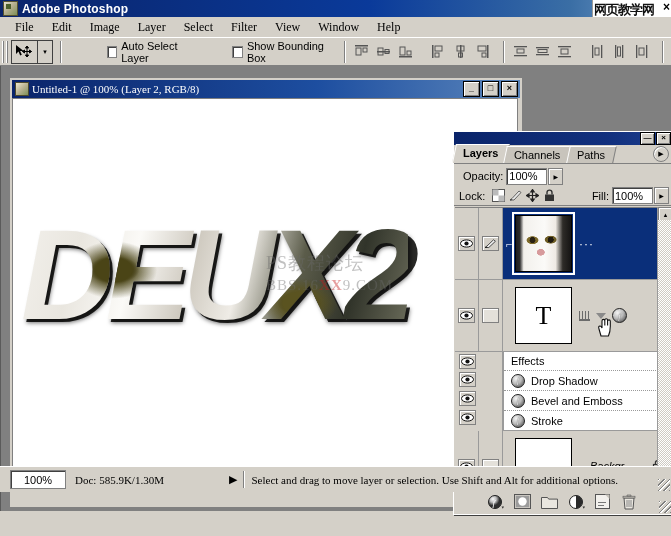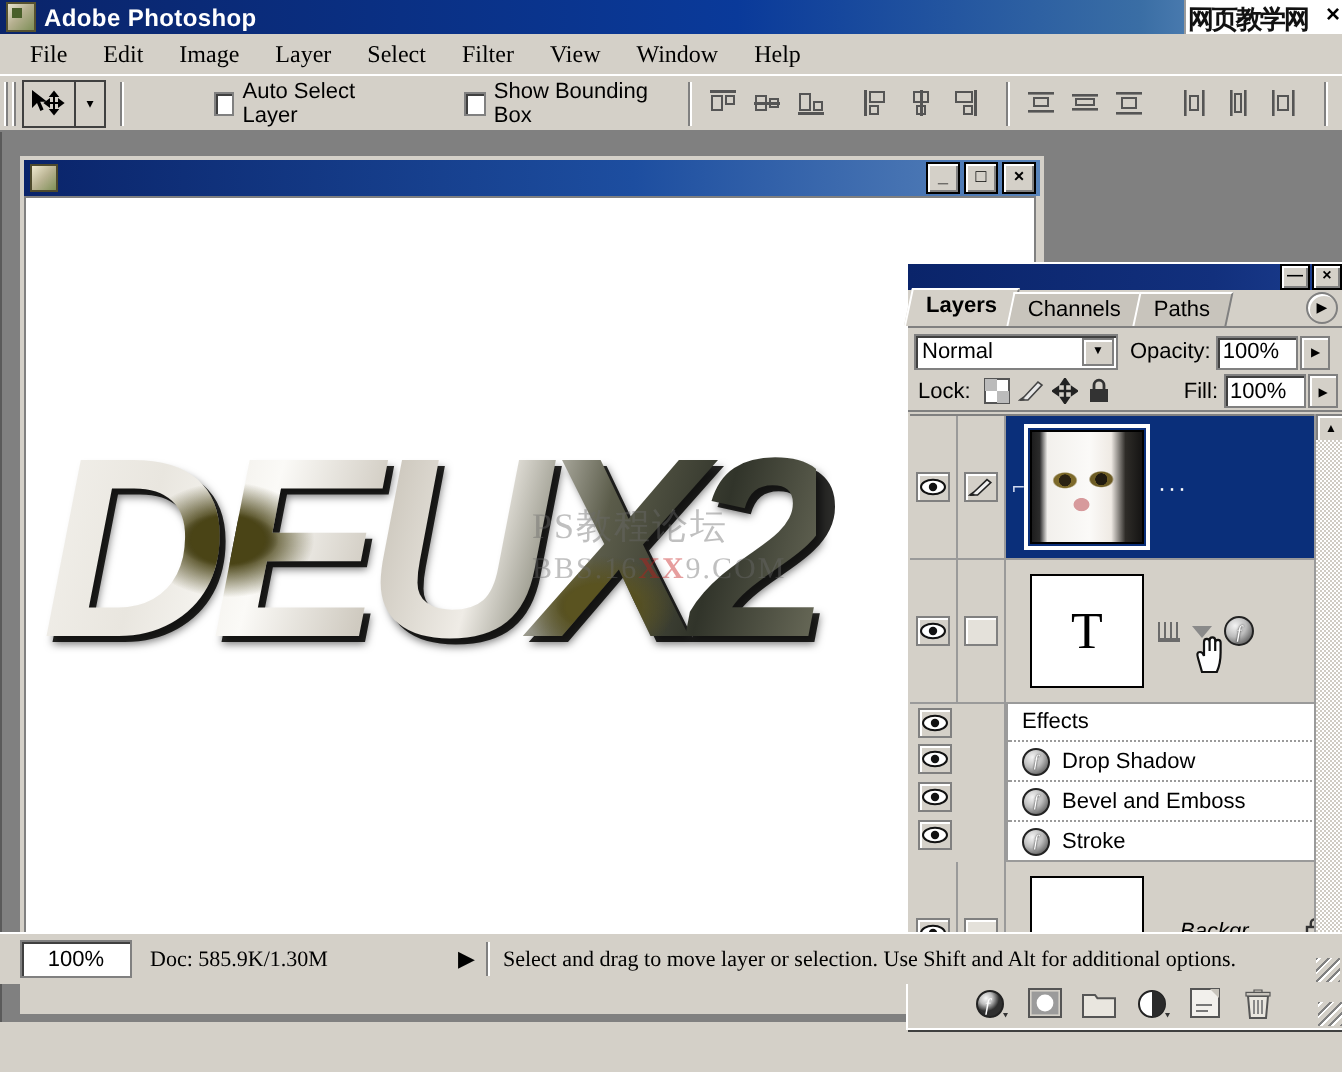--- a/index.html
+++ b/index.html
@@ -524,20 +524,21 @@
             <rect x="6" y="5" width="5" height="7" fill="none" stroke="#555"></rect>
           </svg>
       </div>
     </div>
     <div class="sep-v" style="margin-left:12px;"></div>
   </div>
 
   <div class="docwin">
     <div class="doc-tb">
       <div class="doc-ico"></div>
+      <div class="doc-ttl">Untitled-1 @ 100% (Layer 2, RGB/8)</div>
       <div class="doc-btns">
         <div class="winbtn">_</div>
         <div class="winbtn">□</div>
         <div class="winbtn">×</div>
       </div>
     </div>
 
     <div class="doc-inner">
       <div class="canvas-art">
         <div class="art-text-under">DEUX2</div>
@@ -559,24 +560,20 @@
 
     <div class="panel-tabs">
       <div class="ptab active"><span>Layers</span></div>
       <div class="ptab"><span>Channels</span></div>
       <div class="ptab"><span>Paths</span></div>
       <div class="ptab-arrow">▶</div>
     </div>
 
     <div class="panel-body">
       <div class="row-blend">
-        <div class="combo">
-          <div class="cv">Normal</div>
-          <div class="carrow">▼</div>
-        </div>
         <div class="lab">Opacity:</div>
         <div class="numbox">100%</div>
         <div class="spinbtn">▶</div>
       </div>
 
       <div class="row-lock">
         <div class="lab" style="margin-left:2px;">Lock:</div>
         <div class="lockico">
           <svg width="13" height="13">
               <rect x="0.5" y="0.5" width="12" height="12" fill="#fff" stroke="#555"></rect>

